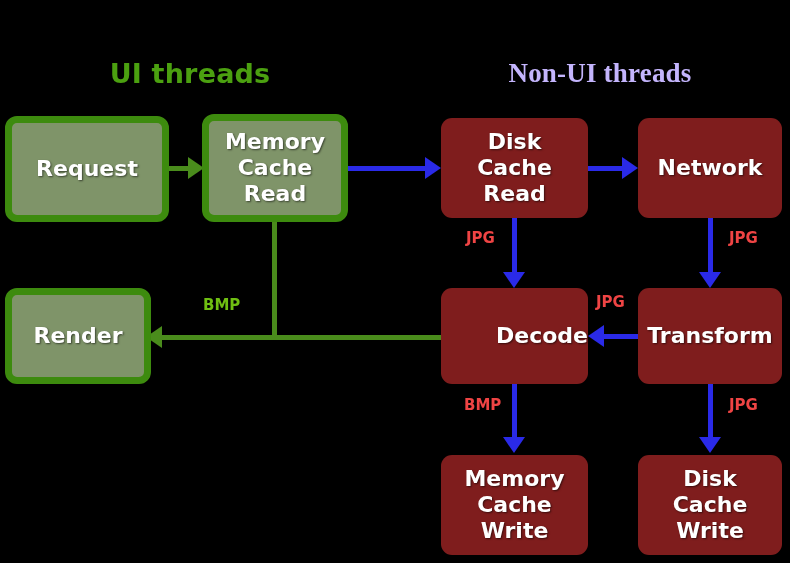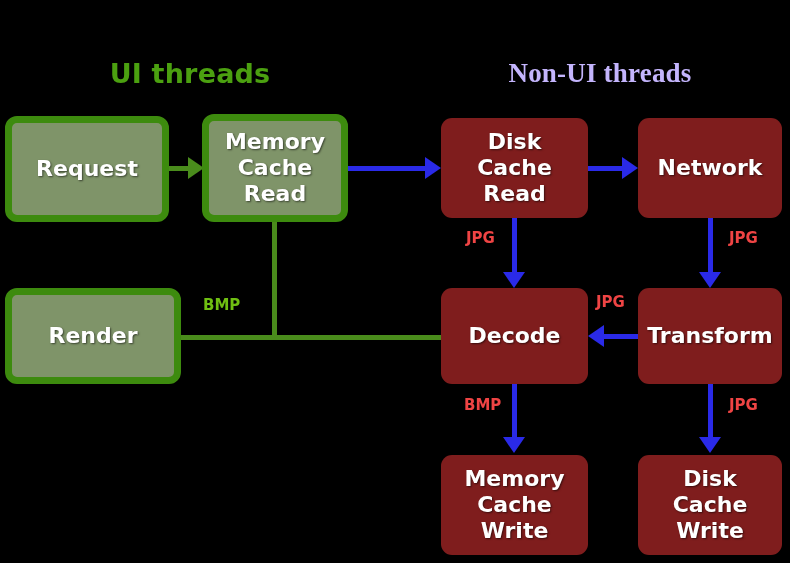--- a/index.html
+++ b/index.html
@@ -178,35 +178,35 @@
   <div class="node ui" style="left:5px; top:116px; width:164px; height:106px;">
     <span class="node-label">Request</span>
   </div>
 
   <div class="node ui" style="left:202px; top:114px; width:146px; height:108px;">
     <span class="node-label">Memory
 Cache
 Read</span>
   </div>
 
-  <div class="node ui" style="left:5px; top:288px; width:176px; height:96px;">
+  <div class="node ui" style="left:5px; top:288px; width:146px; height:96px;">
     <span class="node-label">Render</span>
   </div>
 
   <div class="node nonui" style="left:441px; top:118px; width:147px; height:100px;">
     <span class="node-label">Disk
 Cache
 Read</span>
   </div>
 
   <div class="node nonui" style="left:638px; top:118px; width:144px; height:100px;">
     <span class="node-label">Network</span>
   </div>
 
-  <div class="node nonui" style="left:441px; top:288px; width:147px; height:96px;">
+  <div class="node nonui" style="left:441px; top:288px; width:147px; height:96px;justify-content:flex-end;">
     <span class="node-label">Decode</span>
   </div>
 
   <div class="node nonui" style="left:638px; top:288px; width:144px; height:96px;">
     <span class="node-label">Transform</span>
   </div>
 
   <div class="node nonui" style="left:441px; top:455px; width:147px; height:100px;">
     <span class="node-label">Memory
 Cache

